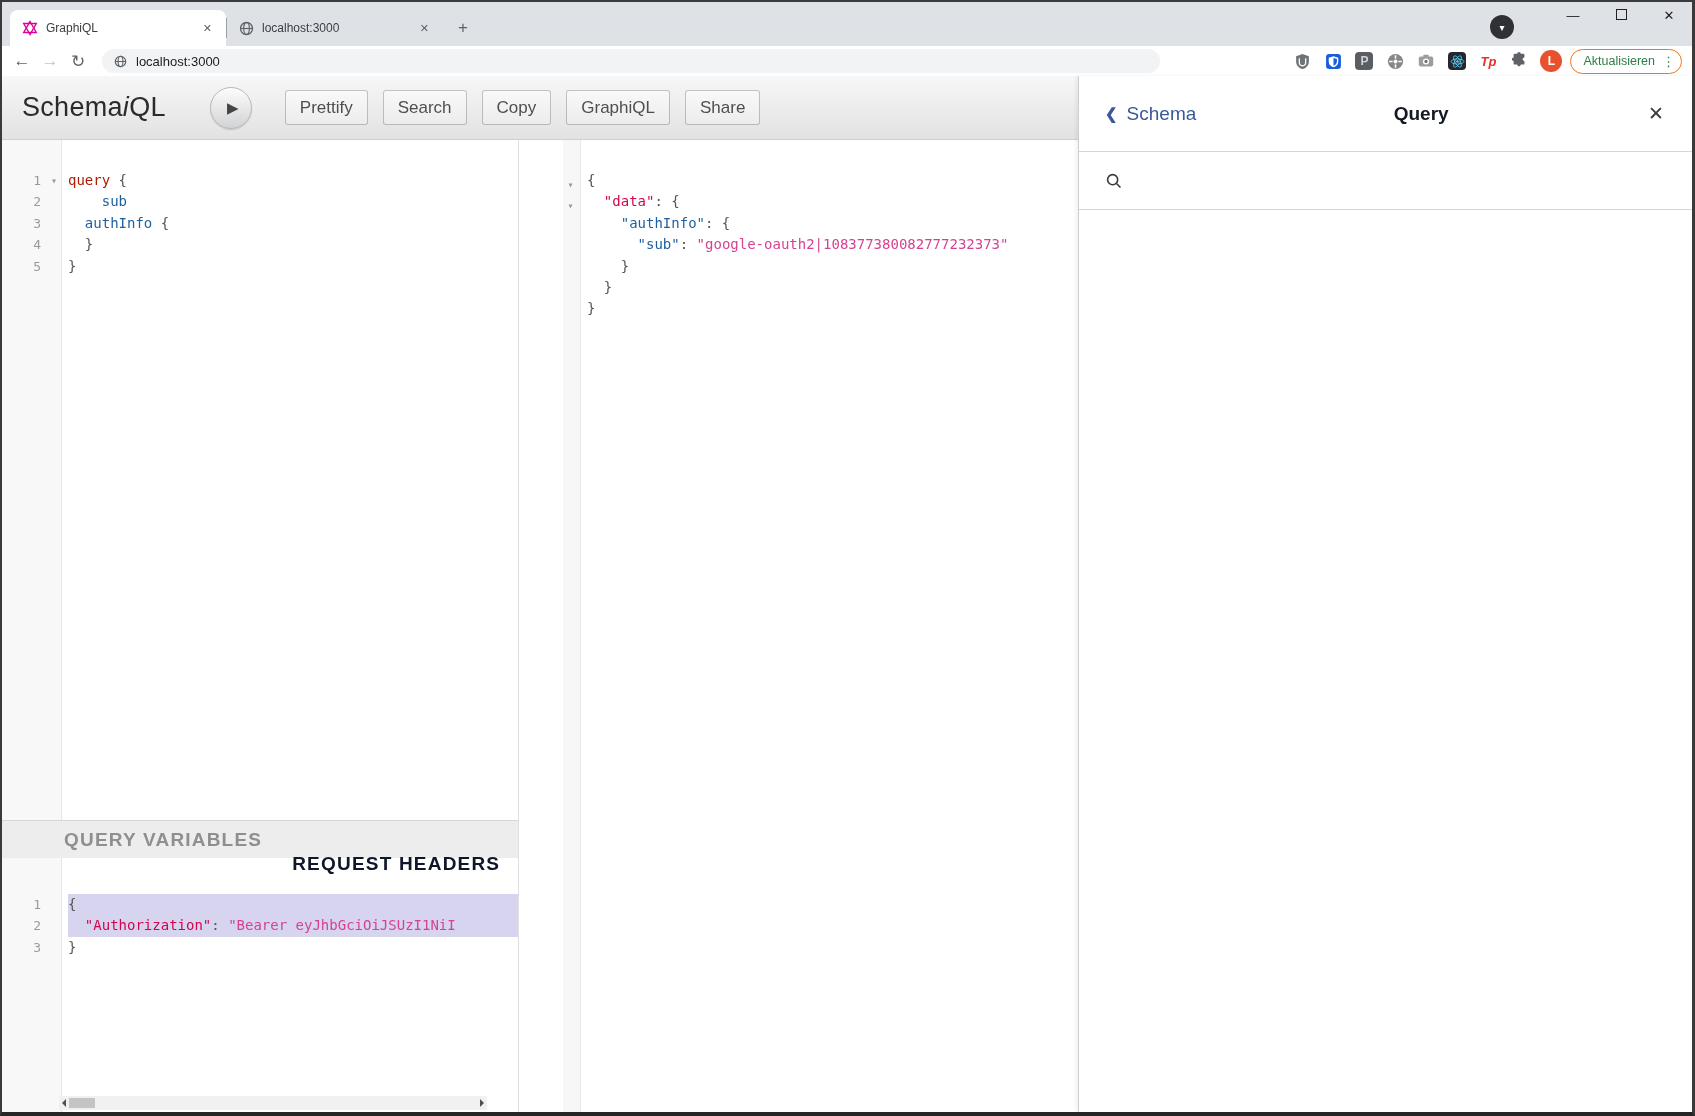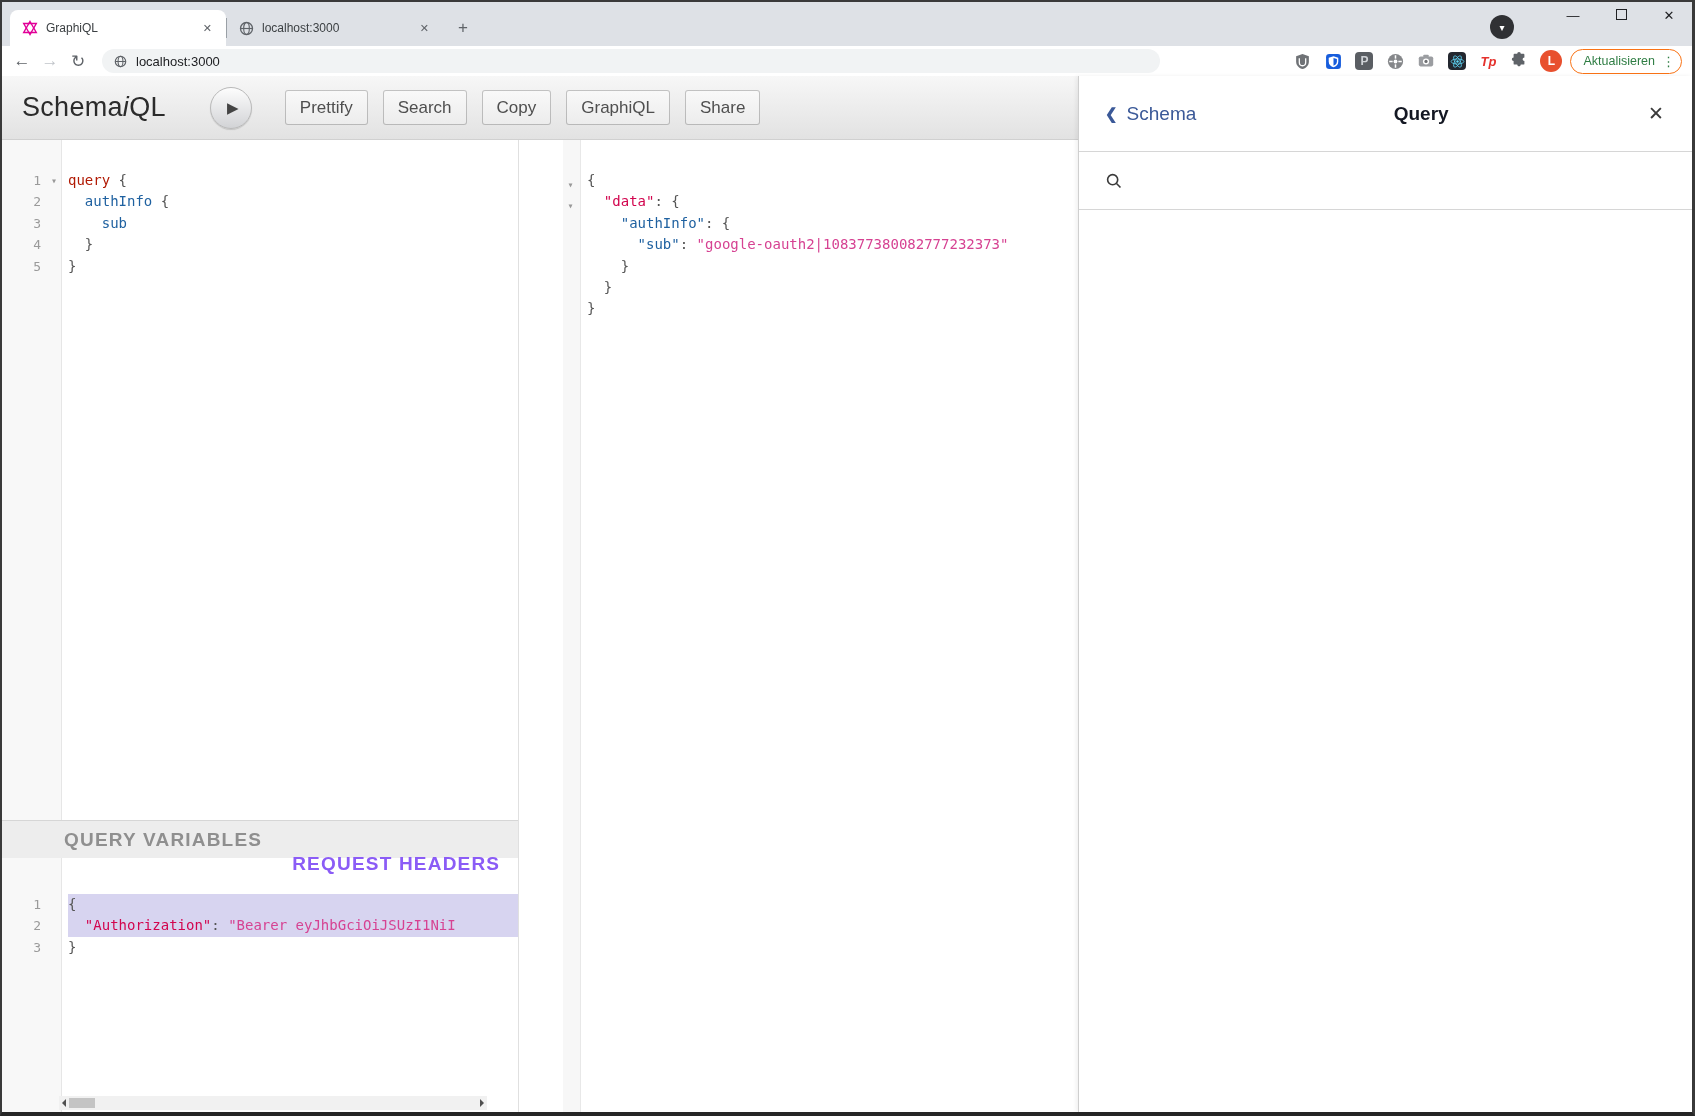--- a/index.html
+++ b/index.html
@@ -84,21 +84,21 @@
   .gl { height:21.4px; line-height:21.4px; text-align:right; padding-right:20px;
     color:#9a9a9a; font-family:"DejaVu Sans Mono", monospace; font-size:13px; position:relative; }
   .gl .fold { position:absolute; right:4px; top:0; color:#999; font-size:10px; }
   .tk-kw { color:#B11A04; } .tk-fld { color:#1F61A0; } .tk-pn { color:#555; }
   .tk-key { color:#D2054E; } .tk-str { color:#D64292; } .tk-pl { color:#141823; }
 
   
   .subtabs { height:38px; flex:0 0 auto; background:#ededed; border-top:1px solid #d6d6d6;
     display:flex; align-items:center; gap:30px; padding-left:62px; }
   .subtab { font-size:19px; font-weight:bold; letter-spacing:1.2px; color:#8f8f8f; }
-  .subtab.active { color:#8b5cf6;margin-top:48px; }
+  .subtab.active { color:#0f172a;margin-top:48px; }
 
   .headers-editor { height:254px; flex:0 0 auto; position:relative; display:flex; min-height:0; }
   .hscroll { position:absolute; left:57px; right:31px; bottom:2px; height:14px;
     background:#f1f1f1; display:flex; align-items:center; }
   .hs-arrow { width:0; height:0; border:4px solid transparent; margin:0 3px; }
   .hs-left { border-right-color:#505050; border-left-width:0; }
   .hs-right { border-left-color:#505050; border-right-width:0; margin-left:auto; }
   .hs-thumb { width:26px; height:10px; background:#c4c4c4; }
 
   
@@ -270,22 +270,22 @@
           <div class="editor q-editor">
             <div class="gutter">
                 <div class="gl"><span>1</span><span class="fold">▾</span></div>
                 <div class="gl"><span>2</span></div>
                 <div class="gl"><span>3</span></div>
                 <div class="gl"><span>4</span></div>
                 <div class="gl"><span>5</span></div>
               </div>
             <div class="codecol">
                 <div class="cl"><span class="tk-kw">query</span><span class="tk-pn"> {</span></div>
+                <div class="cl"><span class="tk-pl">    </span><span class="tk-fld">sub</span></div>
                 <div class="cl"><span class="tk-pl">  </span><span class="tk-fld">authInfo</span><span class="tk-pn"> {</span></div>
-                <div class="cl"><span class="tk-pl">    </span><span class="tk-fld">sub</span></div>
                 <div class="cl"><span class="tk-pn">  }</span></div>
                 <div class="cl"><span class="tk-pn">}</span></div>
               </div>
           </div>
           <div class="subtabs">
             <span class="subtab">QUERY VARIABLES</span>
             <span class="subtab active">REQUEST HEADERS</span>
           </div>
           <div class="headers-editor">
             <div class="gutter h-gutter">

